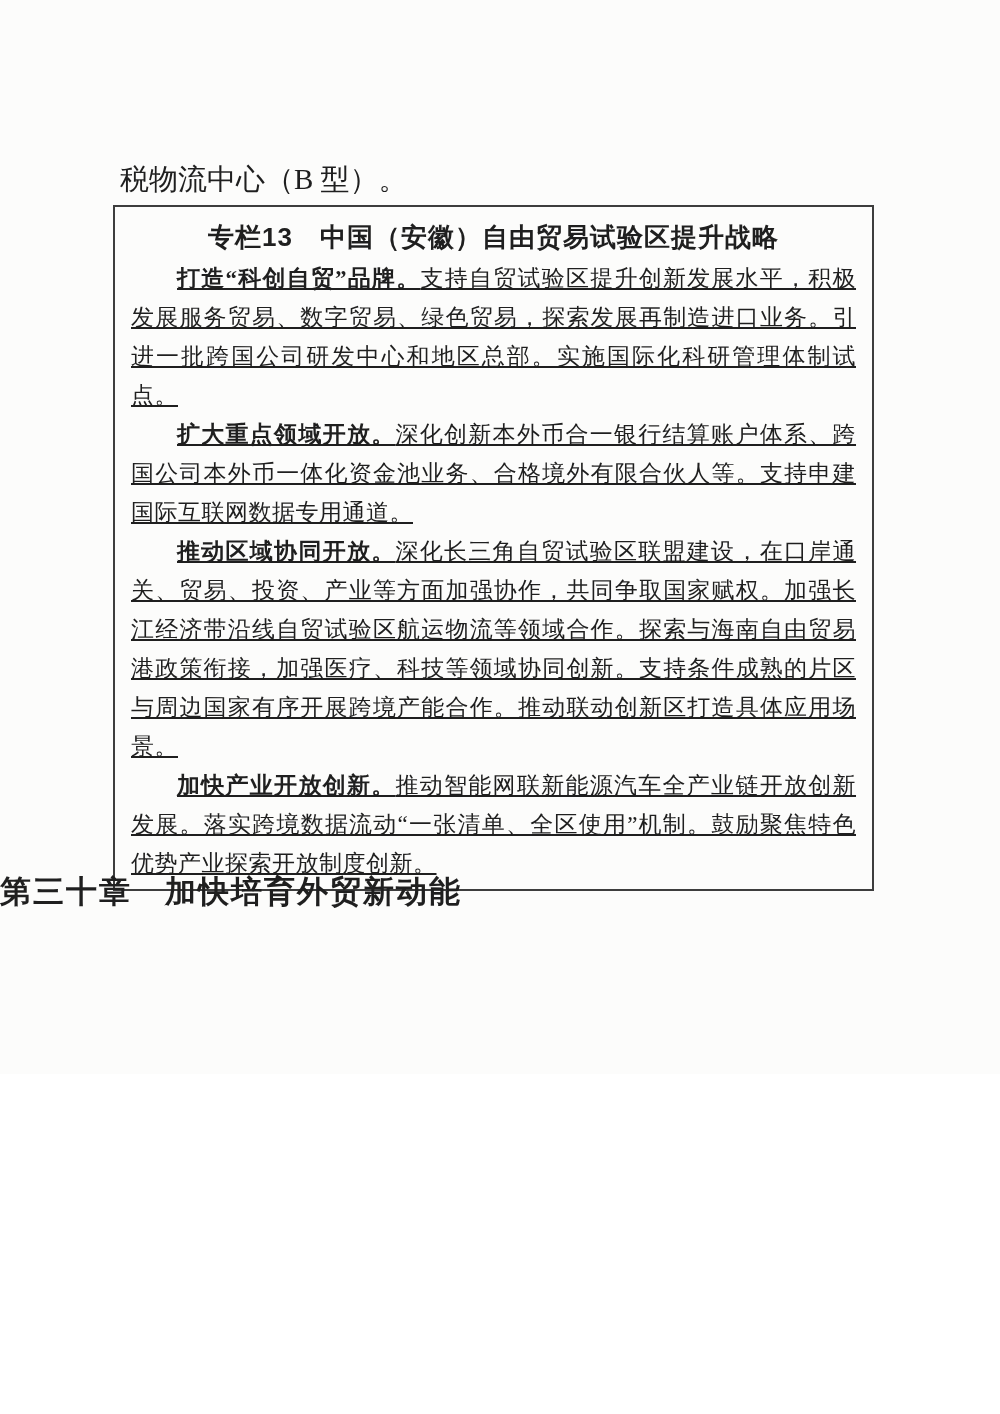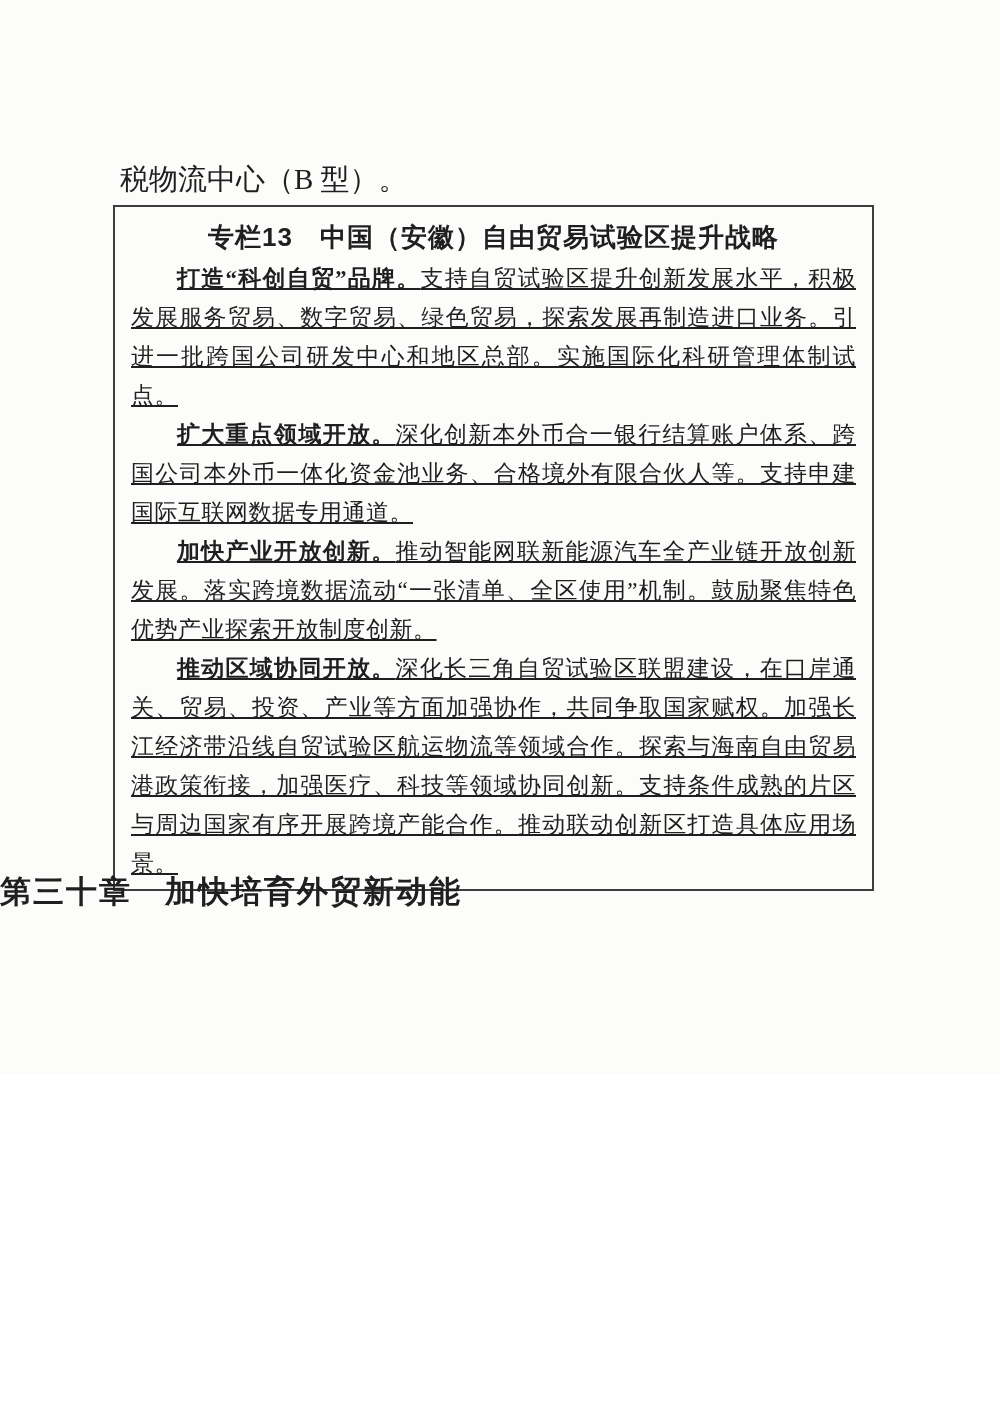--- a/index.html
+++ b/index.html
@@ -75,23 +75,23 @@
 
   <div class="intro">税物流中心（B 型）。</div>
 
   <div class="feature-box">
     <div class="box-title">专栏13　中国（安徽）自由贸易试验区提升战略</div>
 
     <p class="box-para"><span class="lead">打造“科创自贸”品牌。</span><span>支持自贸试验区提升创新发展水平，积极发展服务贸易、数字贸易、绿色贸易，探索发展再制造进口业务。引进一批跨国公司研发中心和地区总部。实施国际化科研管理体制试点。</span></p>
 
     <p class="box-para"><span class="lead">扩大重点领域开放。</span><span>深化创新本外币合一银行结算账户体系、跨国公司本外币一体化资金池业务、合格境外有限合伙人等。支持申建国际互联网数据专用通道。</span></p>
 
+    <p class="box-para"><span class="lead">推动区域协同开放。</span><span>深化长三角自贸试验区联盟建设，在口岸通关、贸易、投资、产业等方面加强协作，共同争取国家赋权。加强长江经济带沿线自贸试验区航运物流等领域合作。探索与海南自由贸易港政策衔接，加强医疗、科技等领域协同创新。支持条件成熟的片区与周边国家有序开展跨境产能合作。推动联动创新区打造具体应用场景。</span></p>
+
     <p class="box-para"><span class="lead">加快产业开放创新。</span><span>推动智能网联新能源汽车全产业链开放创新发展。落实跨境数据流动“一张清单、全区使用”机制。鼓励聚焦特色优势产业探索开放制度创新。</span></p>
-
-    <p class="box-para"><span class="lead">推动区域协同开放。</span><span>深化长三角自贸试验区联盟建设，在口岸通关、贸易、投资、产业等方面加强协作，共同争取国家赋权。加强长江经济带沿线自贸试验区航运物流等领域合作。探索与海南自由贸易港政策衔接，加强医疗、科技等领域协同创新。支持条件成熟的片区与周边国家有序开展跨境产能合作。推动联动创新区打造具体应用场景。</span></p>
   </div>
 
   <div class="chapter-title">第三十章　加快培育外贸新动能</div>
 
 
   <div class="page-number">— 62 —</div>
 
   <div class="watermark">tanguanli.org.cn</div>
 
 </div>

